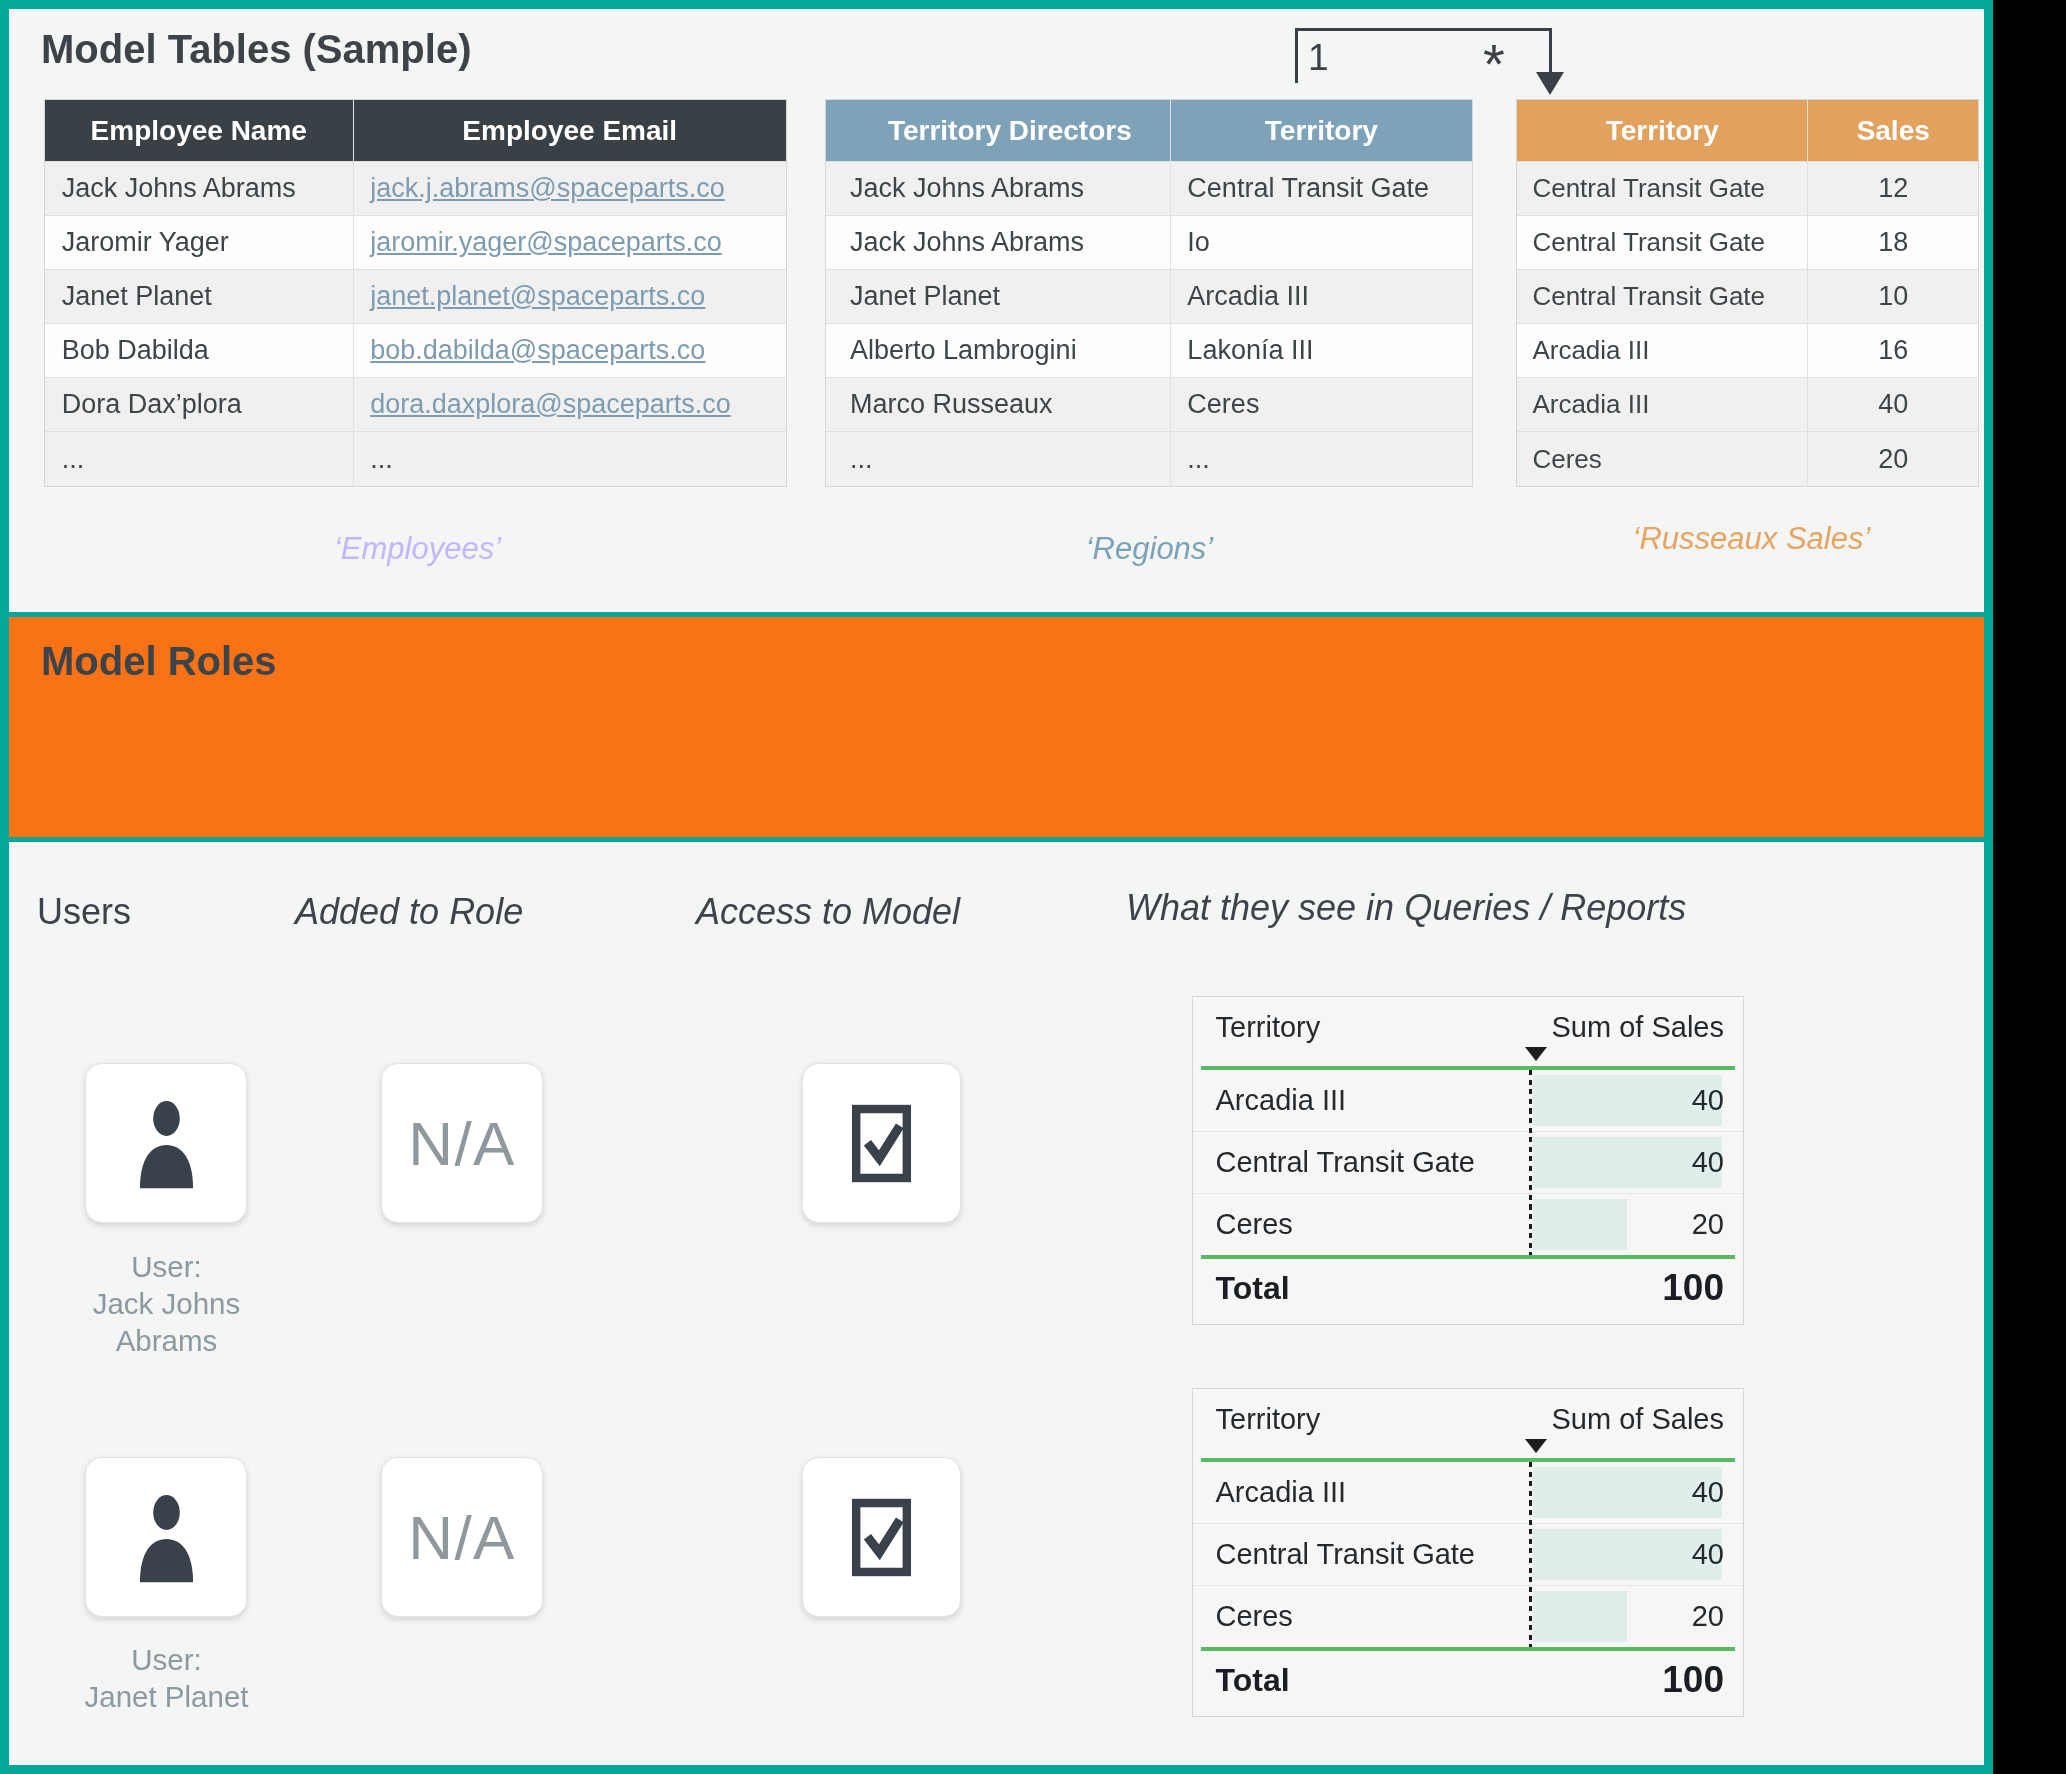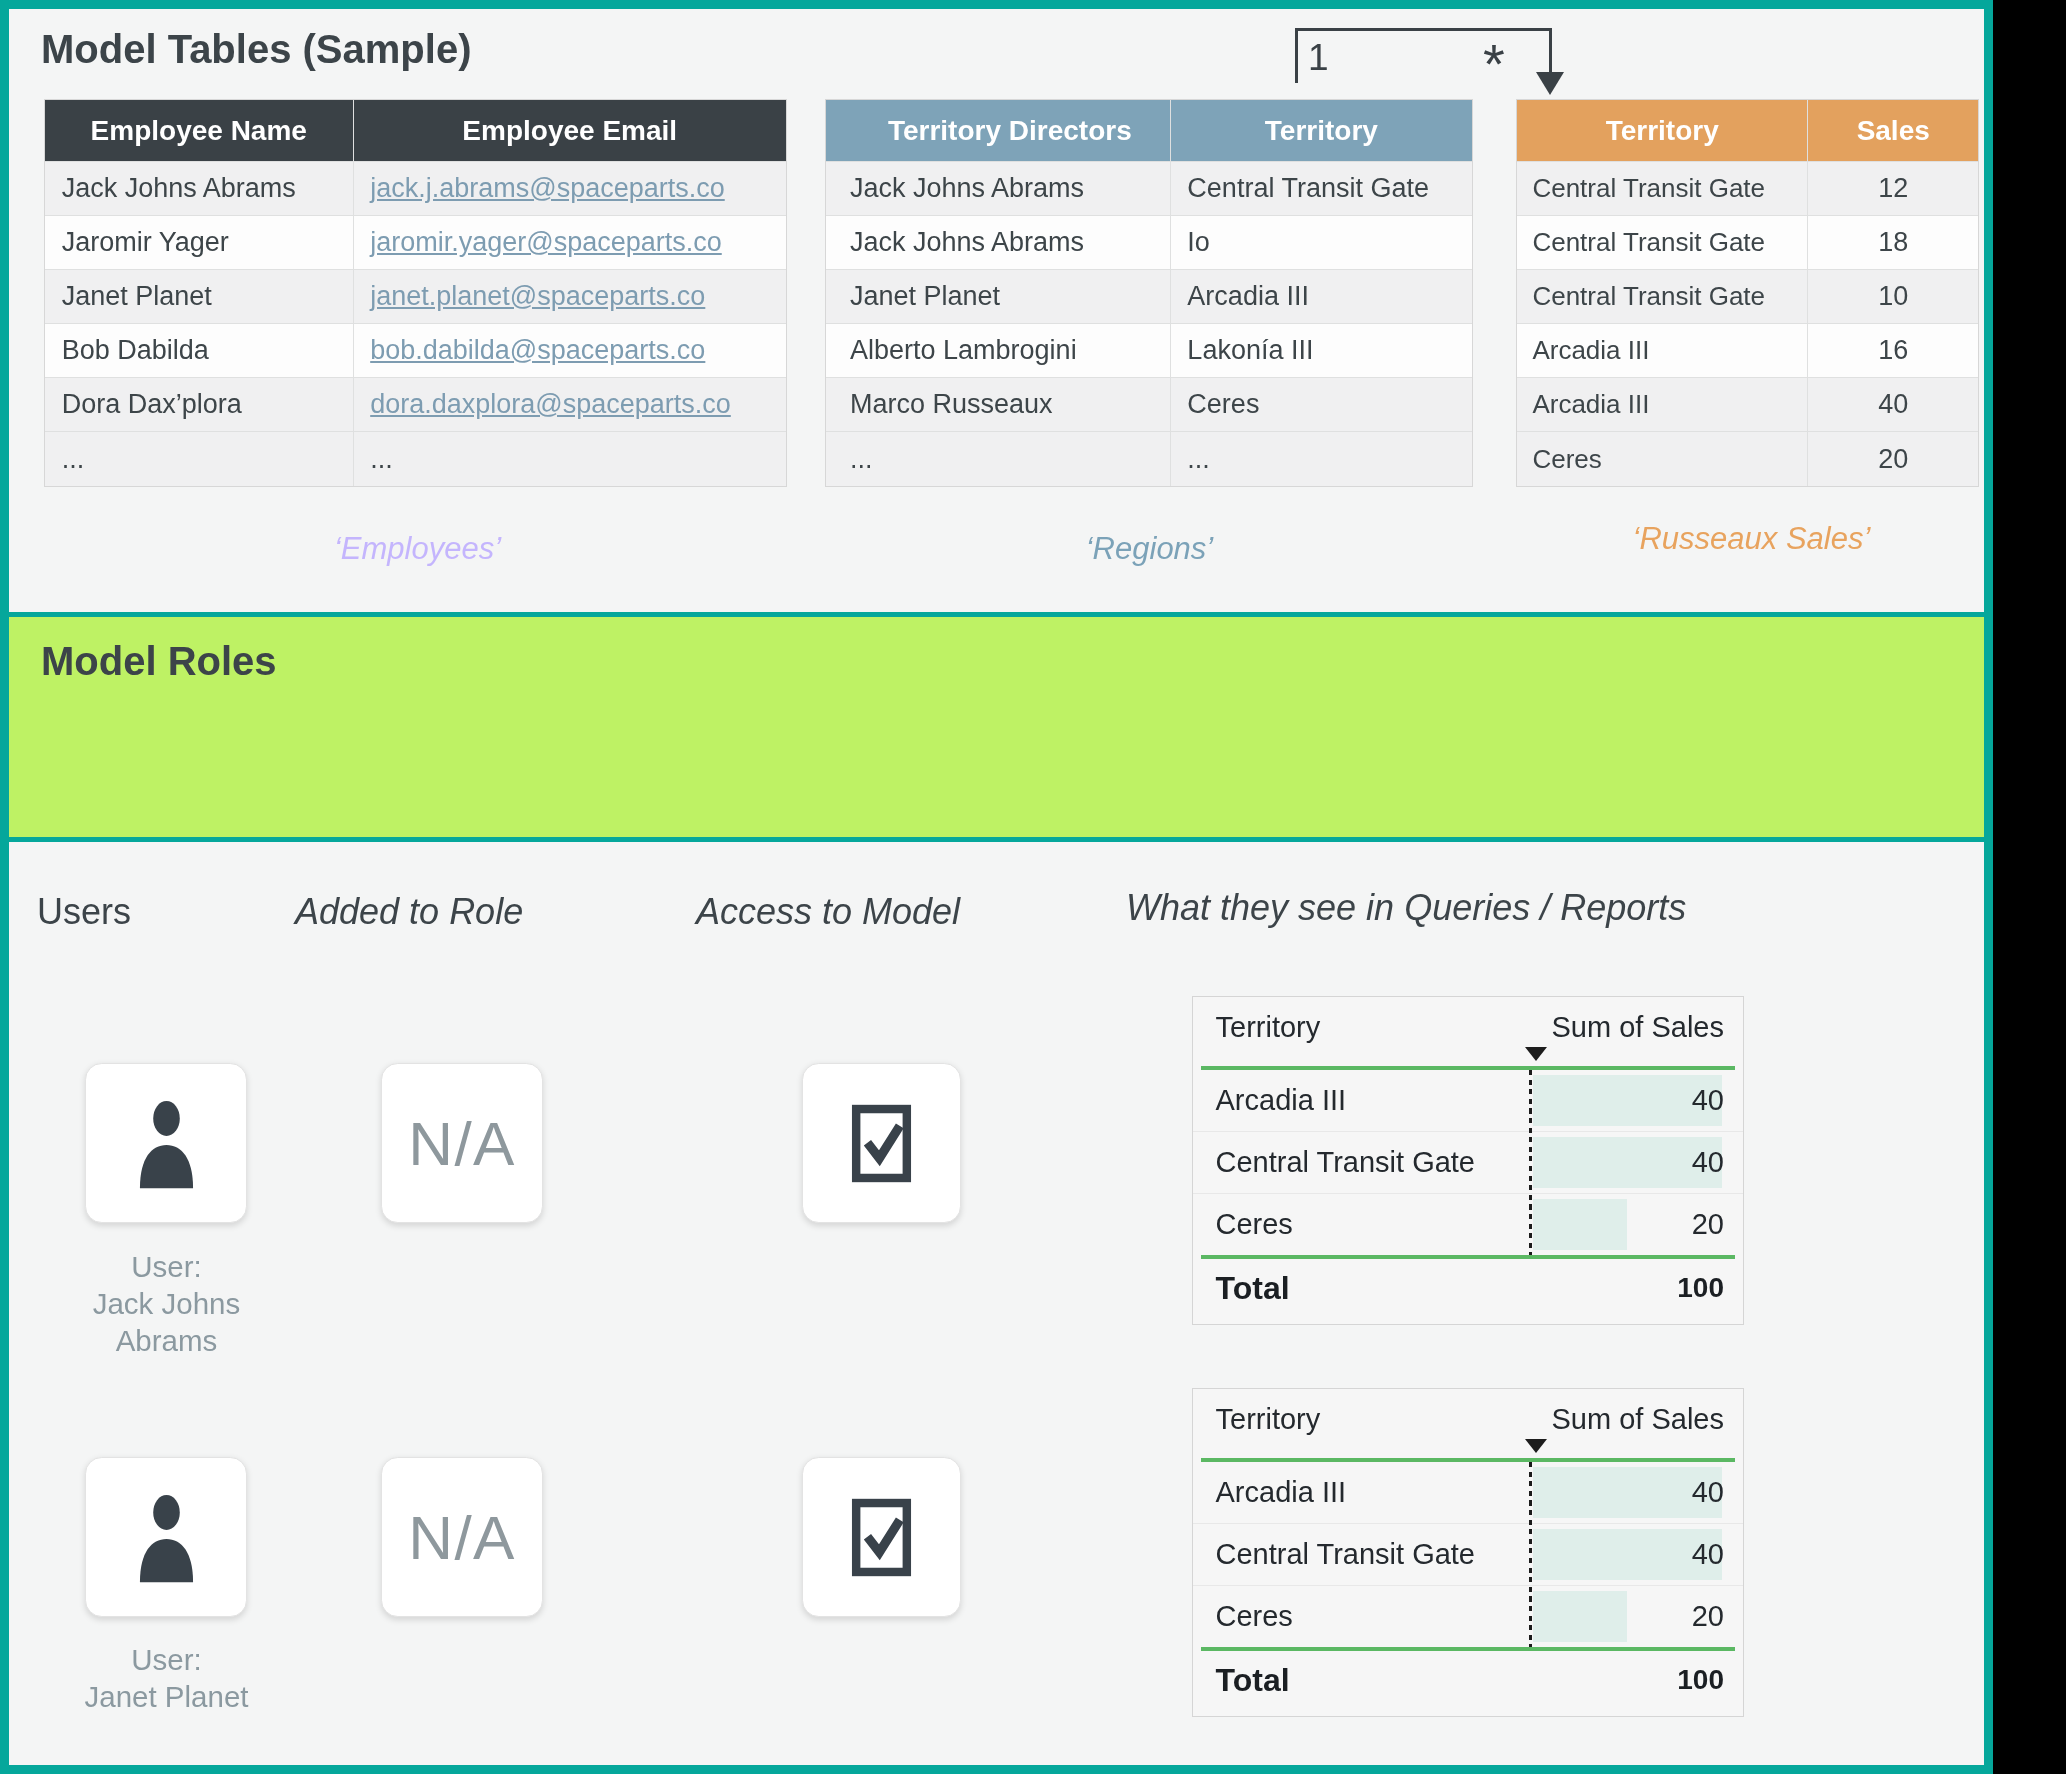--- a/index.html
+++ b/index.html
@@ -35,21 +35,21 @@
   .email-link{color:#7d9cb1;text-decoration:underline;}
   .cap{font-size:31px;font-style:italic;text-align:center;}
   
   .conn{background:#3a4146;}
   .conn-label{font-size:37px;color:#3a4146;line-height:1;}
   .conn-star{font-size:56px;color:#3a4146;line-height:1;}
   .conn-arrow{width:0;height:0;border-left:14px solid transparent;border-right:14px solid transparent;border-top:23px solid #3a4146;}
   
   .roles-band{
     left:9px;top:612px;width:1975px;height:230px;box-sizing:border-box;
-    background:#bef264;border-top:5.1px solid #05a79b;border-bottom:5.1px solid #05a79b;
+    background:#f97316;border-top:5.1px solid #05a79b;border-bottom:5.1px solid #05a79b;
   }
   .roles-band .big-title{margin:22px 0 0 32px;}
   
   .sec-head{font-size:36px;color:#3c4449;}
   .italic{font-style:italic;}
   .center{text-align:left;}
   .card{
     box-sizing:border-box;background:#ffffff;border:1.3px solid #e3e3e3;border-radius:16.7px;
     box-shadow:0 2.6px 6.4px rgba(0,0,0,0.13);
     display:flex;align-items:center;justify-content:center;
@@ -70,21 +70,21 @@
   .rep-body{position:relative;}
   .rep-row{position:relative;height:61px;border-bottom:1.3px solid #e8e8e8;}
   .rep-row.last{border-bottom:none;}
   .rep-name{position:absolute;left:22.5px;top:50%;transform:translateY(-50%);font-size:29px;}
   .rep-bar{position:absolute;left:340px;top:5.1px;bottom:5.1px;background:#dfeeea;}
   .rep-val{position:absolute;right:19px;top:50%;transform:translateY(-50%);font-size:29px;}
   .rep-divider{position:absolute;left:336px;top:0;bottom:0;width:2.6px;
     background:repeating-linear-gradient(to bottom,#1b1b1b 0 5.1px,transparent 5.1px 9.6px);}
   .rep-total{position:relative;height:58px;}
   .rep-total-label{position:absolute;left:22.5px;top:50%;transform:translateY(-50%);font-size:32px;font-weight:700;color:#1b1f23;}
-  .rep-total-val{position:absolute;right:19px;top:50%;transform:translateY(-50%);font-size:28px;font-weight:700;color:#1b1f23;}
+  .rep-total-val{position:absolute;right:19px;top:50%;transform:translateY(-50%);font-size:37px;font-weight:700;color:#1b1f23;}
   
   .icon-svg{display:block;}
 </style>
 </head>
 <body>
 
 <div class="abs frame"></div>
 
 <div class="abs big-title" style="left:41px;top:27px;">Model Tables (Sample)</div>
 

